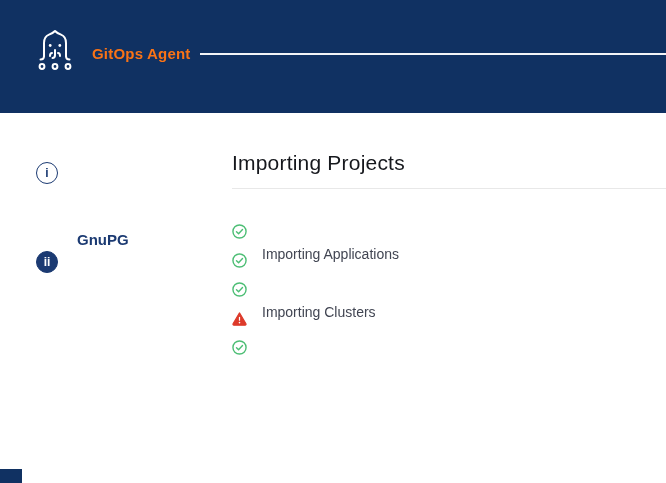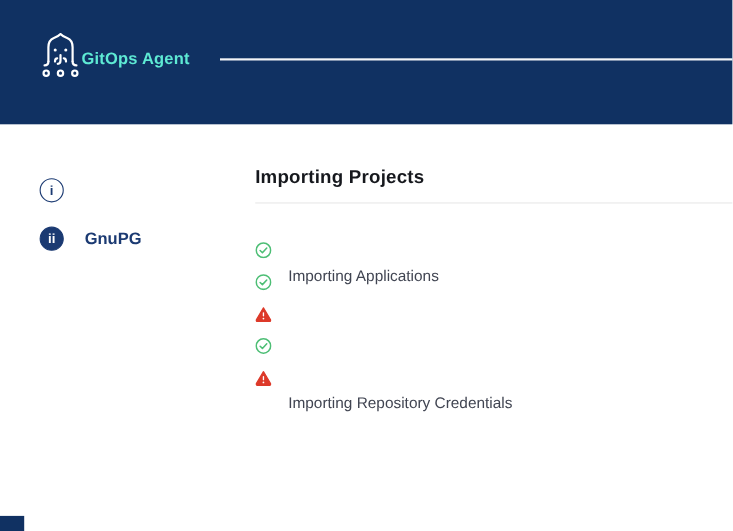--- a/index.html
+++ b/index.html
@@ -27,22 +27,22 @@
     background:var(--navy);
   }
   .logo{
     position:absolute;
     left:35px;top:30px;
     width:40px;height:46px;
     color:#ffffff;
   }
   .brand{
     position:absolute;
-    left:74px;top:45px;
-    color:#5eead4;
+    left:92px;top:45px;
+    color:#f97316;
     font-size:15px;
     font-weight:700;
     letter-spacing:.2px;
     white-space:nowrap;
   }
   .header-rule{
     position:absolute;
     left:200px;right:0;top:53px;
     height:2px;
     background:rgba(255,255,255,.95);
@@ -75,37 +75,38 @@
   }
   .step-circle.outline{
     border:1px solid var(--accent);
     color:var(--accent);
     background:#ffffff;
   }
   .step-circle.filled{
     background:var(--accent);
     color:#ffffff;
     border:1px solid var(--accent);
+    margin-top:45px;
   }
   .step-label{
     color:var(--accent);
     font-size:15px;
     font-weight:600;
     white-space:nowrap;
   }
   
   .main{
     flex:1 1 auto;
     padding-top:38px;
   }
   .page-title{
     margin:0;
     color:var(--text-dark);
-    font-size:17px;
-    font-weight:700;
+    font-size:21px;
+    font-weight:400;
     letter-spacing:.2px;
     line-height:1.15;
   }
   .title-rule{
     border:none;
     border-top:1px solid var(--rule);
     margin:13px 0 0 0;
   }
   .status-list{
     margin-top:28px;
@@ -194,46 +195,45 @@
         <div class="status-row">
     <span class="status-icon success">
       <svg viewBox="0 0 16 16" width="15" height="15">
         <circle cx="8" cy="8" r="7" fill="none" stroke="currentColor" stroke-width="1.5"></circle>
         <path d="M4.8 8.3 L7 10.4 L11.2 5.9" fill="none" stroke="currentColor" stroke-width="1.5" stroke-linecap="round" stroke-linejoin="round"></path>
       </svg>
     </span>
 
   </div>
         <div class="status-row">
+    <span class="status-icon success">
+      <svg viewBox="0 0 16 16" width="15" height="15">
+        <circle cx="8" cy="8" r="7" fill="none" stroke="currentColor" stroke-width="1.5"></circle>
+        <path d="M4.8 8.3 L7 10.4 L11.2 5.9" fill="none" stroke="currentColor" stroke-width="1.5" stroke-linecap="round" stroke-linejoin="round"></path>
+      </svg>
+    </span>
+
+    <span class="status-label">Importing Clusters</span>
+  </div>
+        <div class="status-row">
 
     <span class="status-icon error">
       <svg viewBox="0 0 16 16" width="15" height="15">
         <path d="M8 2 L14.9 13.6 A1.1 1.1 0 0 1 14 15.2 H2 A1.1 1.1 0 0 1 1.1 13.6 Z" fill="currentColor" stroke="currentColor" stroke-width="1.2" stroke-linejoin="round"></path>
         <rect x="7.35" y="6.2" width="1.3" height="4.2" rx="0.65" fill="#ffffff"></rect>
         <circle cx="8" cy="12.4" r="0.85" fill="#ffffff"></circle>
       </svg>
     </span>
   </div>
         <div class="status-row">
     <span class="status-icon success">
       <svg viewBox="0 0 16 16" width="15" height="15">
         <circle cx="8" cy="8" r="7" fill="none" stroke="currentColor" stroke-width="1.5"></circle>
         <path d="M4.8 8.3 L7 10.4 L11.2 5.9" fill="none" stroke="currentColor" stroke-width="1.5" stroke-linecap="round" stroke-linejoin="round"></path>
       </svg>
     </span>
 
   </div>
-        <div class="status-row">
-
-    <span class="status-icon error">
-      <svg viewBox="0 0 16 16" width="15" height="15">
-        <path d="M8 2 L14.9 13.6 A1.1 1.1 0 0 1 14 15.2 H2 A1.1 1.1 0 0 1 1.1 13.6 Z" fill="currentColor" stroke="currentColor" stroke-width="1.2" stroke-linejoin="round"></path>
-        <rect x="7.35" y="6.2" width="1.3" height="4.2" rx="0.65" fill="#ffffff"></rect>
-        <circle cx="8" cy="12.4" r="0.85" fill="#ffffff"></circle>
-      </svg>
-    </span>
-    <span class="status-label">Importing Repository Credentials</span>
-  </div>
       </div>
   </div>
 </div>
 
 <div class="corner-fragment"></div>
 
 </body></html>

